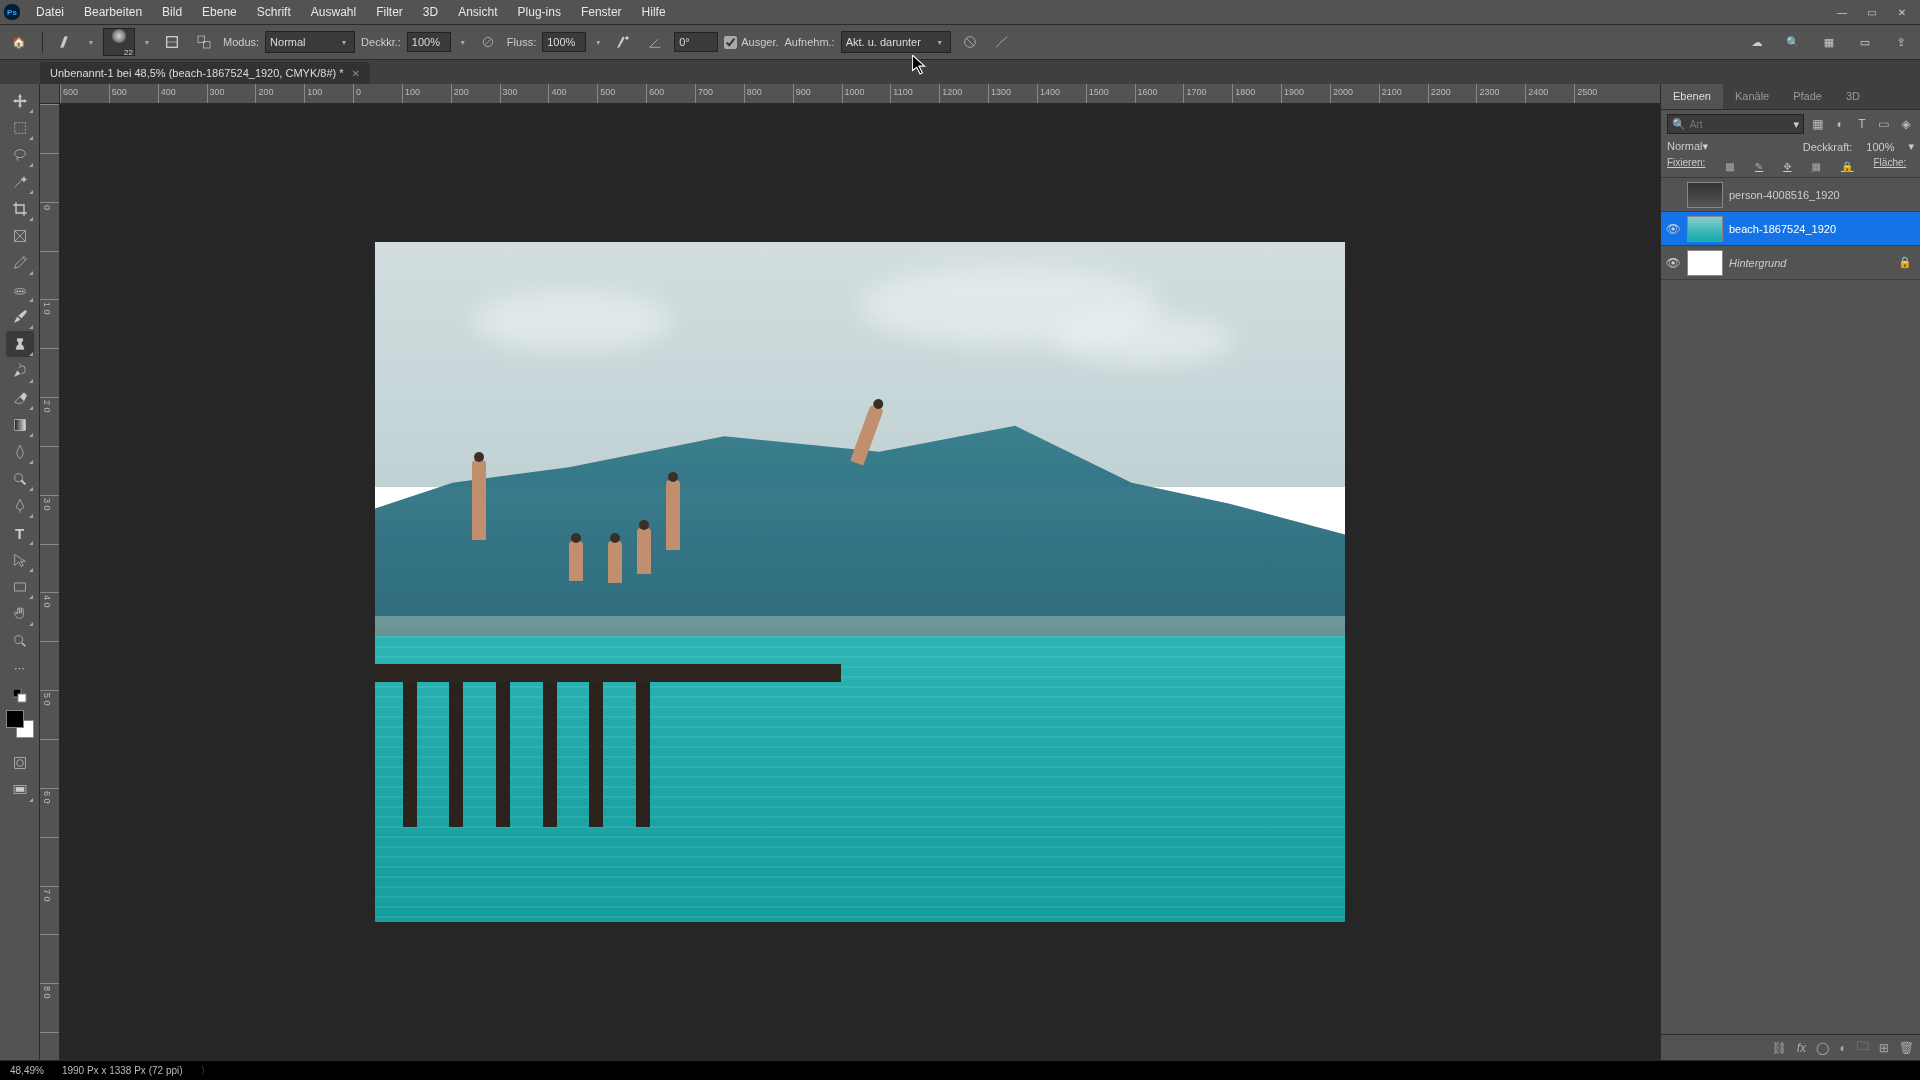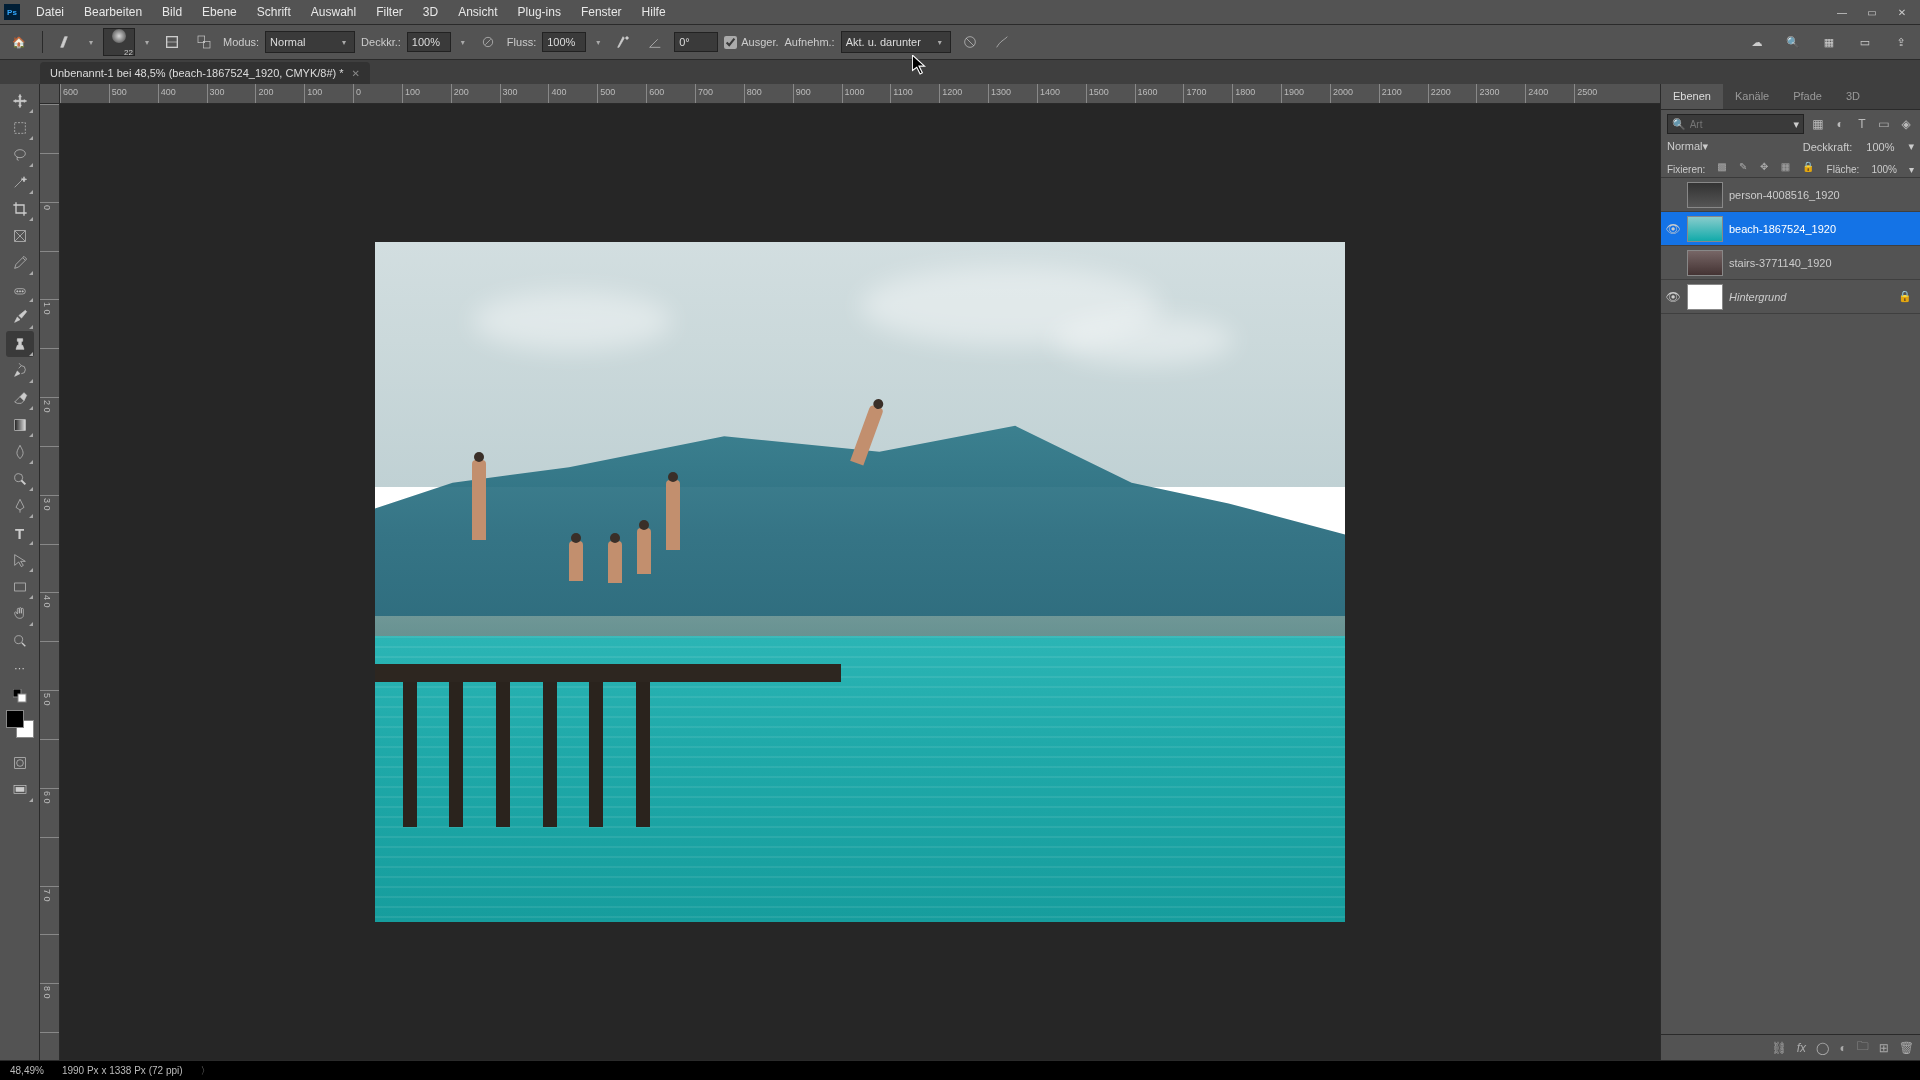--- a/index.html
+++ b/index.html
@@ -1,20 +1,20 @@
 <!DOCTYPE html>
 <html><head>
 <meta charset="utf-8">
 <style>
 * { margin: 0; padding: 0; box-sizing: border-box; user-select: none; }
 body { font-family: "Segoe UI", Tahoma, sans-serif; font-size: 11px; background: #323232; color: #ccc; width: 1920px; height: 1080px; overflow: hidden; position: relative; }
 
 
 .menubar { height: 24px; background: #535353; display: flex; align-items: center; padding: 0 4px; }
-.menubar .app-icon { width: 16px; height: 16px; background: #001e36; color: #31a8ff; font-size: 8px; font-weight: bold; display: flex; align-items: center; justify-content: center; margin-right: 6px; border-radius: 0; }
+.menubar .app-icon { width: 16px; height: 16px; background: #001e36; color: #31a8ff; font-size: 8px; font-weight: bold; display: flex; align-items: center; justify-content: center; margin-right: 6px; border-radius: 7px; }
 .menubar .menu-item { padding: 4px 10px; cursor: default; font-size: 12px; color: #e8e8e8; }
 .menubar .win-controls { margin-left: auto; display: flex; gap: 2px; }
 .menubar .win-btn { width: 28px; height: 18px; display: flex; align-items: center; justify-content: center; font-size: 10px; color: #ccc; }
 
 
 .optionsbar { height: 36px; background: #535353; border-top: 1px solid #2a2a2a; border-bottom: 1px solid #2a2a2a; display: flex; align-items: center; padding: 0 6px; gap: 6px; }
 .optionsbar .opt-icon { width: 26px; height: 26px; display: flex; align-items: center; justify-content: center; border: 1px solid transparent; border-radius: 3px; }
 .optionsbar .brush-preview { width: 32px; height: 28px; background: #3a3a3a; border: 1px solid #222; display: flex; align-items: flex-start; justify-content: center; position: relative; }
 .optionsbar .brush-preview .dot { width: 14px; height: 14px; background: radial-gradient(circle, rgba(255,255,255,0.8), rgba(255,255,255,0)); border-radius: 50%; }
 .optionsbar .brush-preview .size { position: absolute; bottom: -2px; right: 1px; font-size: 8px; color: #ccc; }
@@ -71,21 +71,21 @@
 .right-panels { width: 260px; background: #535353; border-left: 1px solid #2a2a2a; display: flex; flex-direction: column; }
 .panel-tabs { display: flex; background: #3f3f3f; height: 26px; border-bottom: 1px solid #2a2a2a; }
 .panel-tabs .ptab { padding: 6px 12px; font-size: 11px; color: #999; }
 .panel-tabs .ptab.active { background: #535353; color: #ddd; }
 .panel-search { display: flex; align-items: center; padding: 4px 6px; gap: 6px; }
 .panel-search .search-box { flex: 1; background: #3a3a3a; border: 1px solid #222; display: flex; align-items: center; padding: 2px 4px; height: 20px; }
 .panel-search .search-box input { background: transparent; border: none; color: #ccc; font-size: 10px; width: 100%; outline: none; }
 .panel-search .mini-icon { width: 16px; height: 16px; color: #bbb; font-size: 12px; display: flex; align-items: center; justify-content: center; }
 .blend-row { display: flex; align-items: center; padding: 2px 6px; gap: 14px; }
 .blend-row .dropdown { flex: 1; }
-.lock-row { display: flex; align-items: flex-end; padding: 2px 6px; gap: 12px; font-size: 10px; border-bottom: 1px solid #3a3a3a; }
+.lock-row { display: flex; align-items: flex-start; padding: 2px 6px; gap: 20px; font-size: 10px; border-bottom: 1px solid #3a3a3a; text-decoration: underline; }
 .lock-row .lock-icon { width: 18px; height: 18px; display: flex; align-items: center; justify-content: center; color: #aaa; }
 .layers-list { flex: 1; overflow: auto; }
 .layer { display: flex; align-items: center; height: 34px; border-bottom: 1px solid #3f3f3f; padding: 0 4px; gap: 6px; }
 .layer.selected { background: #1473e6; color: #fff; }
 .layer .vis { width: 16px; text-align: center; font-size: 12px; color: #ccc; }
 .layer .thumb { width: 36px; height: 26px; border: 1px solid #888; background: #777; }
 .layer .thumb.white { background: #fff; }
 .layer .thumb.img1 { background: linear-gradient(180deg, #333 0%, #555 100%); }
 .layer .thumb.img2 { background: linear-gradient(180deg, #8cc 0%, #1aa 100%); }
 .layer .thumb.img3 { background: linear-gradient(180deg, #766 0%, #433 100%); }
@@ -626,25 +626,20 @@
           <div class="vis"></div>
           <div class="thumb img1"></div>
           <div class="name">person-4008516_1920</div>
         </div>
         <div class="layer selected">
           <div class="vis">👁</div>
           <div class="thumb img2"></div>
           <div class="name">beach-1867524_1920</div>
         </div>
         <div class="layer">
-          <div class="vis"></div>
-          <div class="thumb img3"></div>
-          <div class="name">stairs-3771140_1920</div>
-        </div>
-        <div class="layer">
           <div class="vis">👁</div>
           <div class="thumb white"></div>
           <div class="name italic">Hintergrund</div>
           <div class="lock">🔒</div>
         </div>
       </div>
     <div class="panel-footer">
       <div class="pf-icon">⛓</div>
       <div class="pf-icon"><i>fx</i></div>
       <div class="pf-icon">◯</div>

